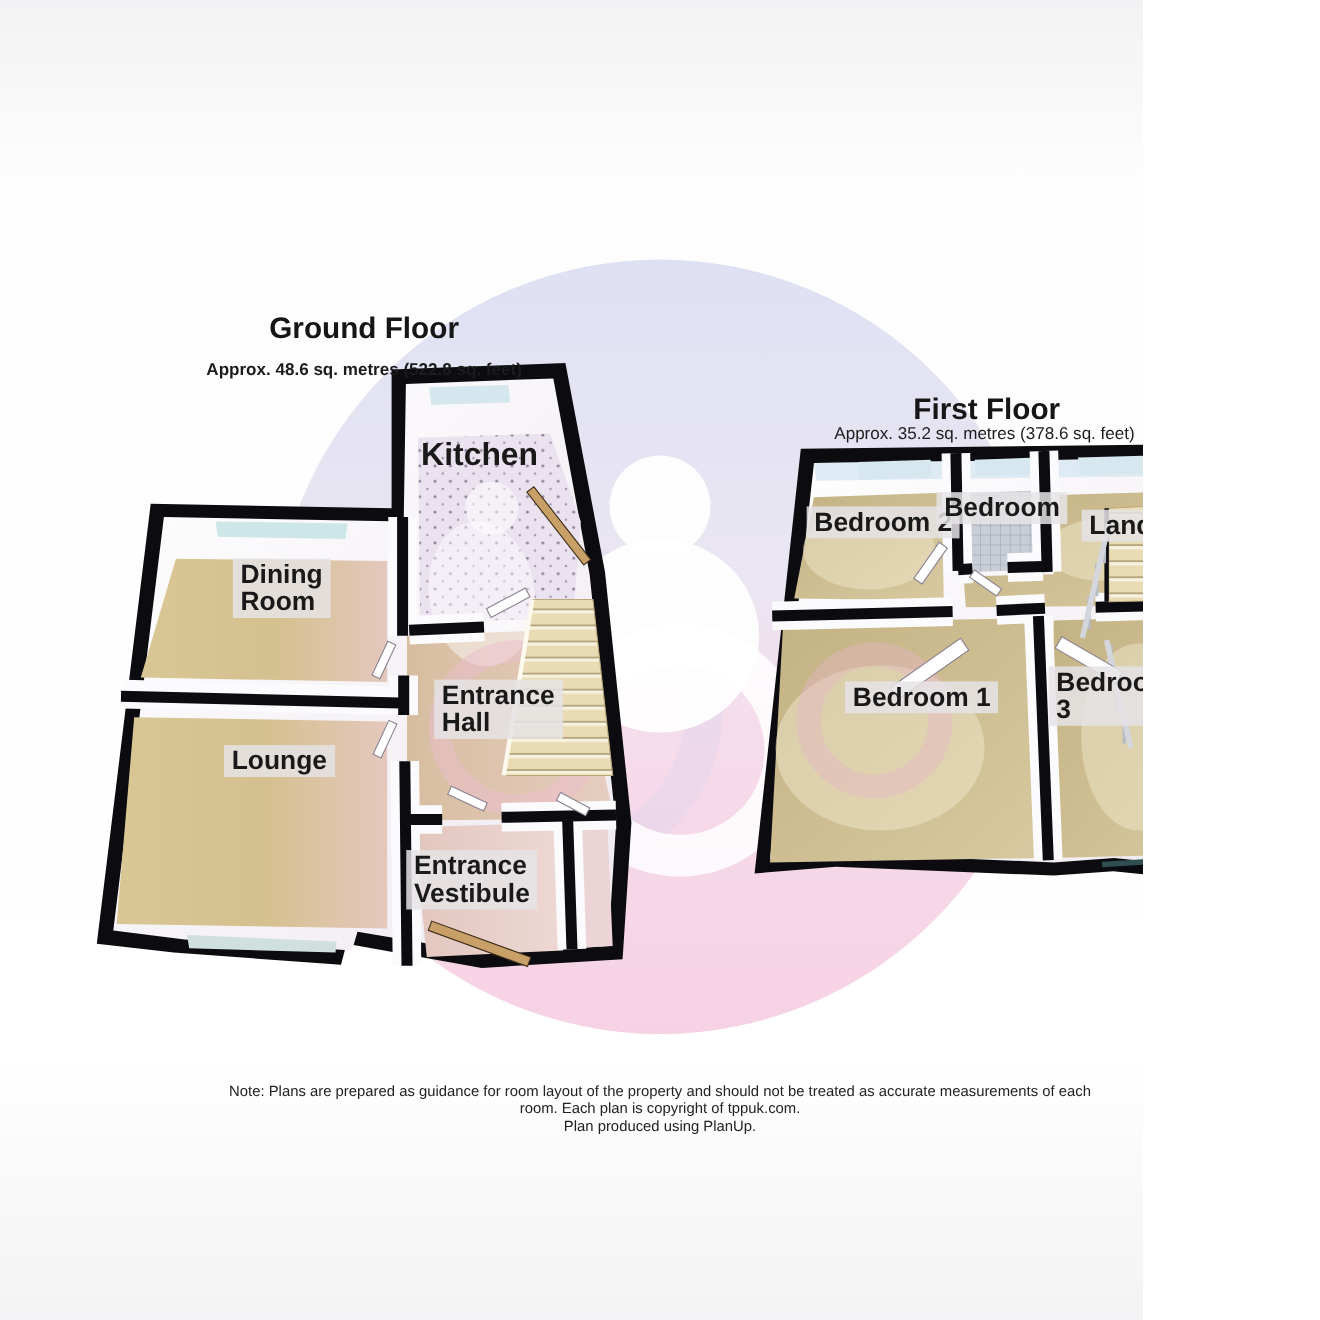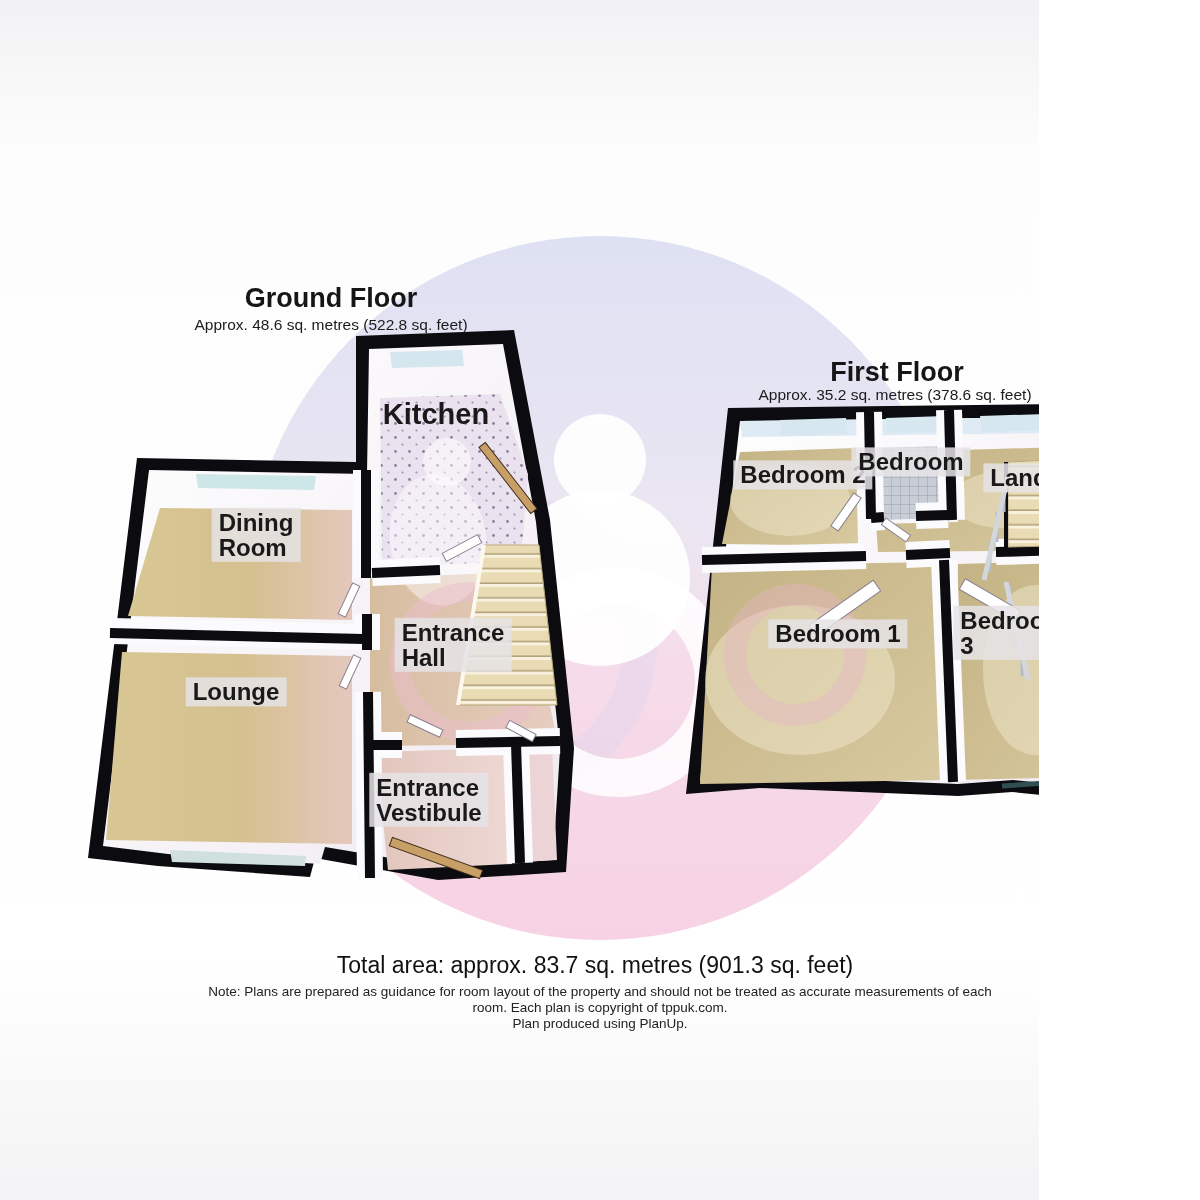--- a/index.html
+++ b/index.html
@@ -194,38 +194,37 @@
     <g>
       <rect x="-20" y="-4.5" width="40" height="9" transform="translate(846 512) rotate(-55)" fill="#ffffff" stroke="#8a8090" stroke-width="1"></rect>
       <rect x="-15" y="-4" width="30" height="8" transform="translate(896 530) rotate(35)" fill="#ffffff" stroke="#8a8090" stroke-width="1"></rect>
       <rect x="-39" y="-6.5" width="78" height="13" transform="translate(845 608) rotate(-35)" fill="#ffffff" stroke="#8a8090" stroke-width="1"></rect>
       <rect x="-32" y="-6" width="64" height="12" transform="translate(990 600) rotate(30)" fill="#ffffff" stroke="#8a8090" stroke-width="1"></rect>
     </g>
   </g>
 </svg>
 
   <div class="abs floor-title" style="left:331px;top:283px;">Ground Floor</div>
-  <div class="abs floor-sub" style="left:331px;top:316px;">Approx. 48.6 sq. metres (522.8 sq. feet)</div>
+  <div class="abs floor-sub" style="left:331px;top:328px;font-weight:bold;">Approx. 48.6 sq. metres (522.8 sq. feet)</div>
 
   <div class="abs floor-title" style="left:897px;top:357px;">First Floor</div>
   <div class="abs floor-sub" style="left:895px;top:386px;">Approx. 35.2 sq. metres (378.6 sq. feet)</div>
 
   <div class="room-chip no-chip" style="left:436px;top:414px;">Kitchen</div>
   <div class="room-chip" style="left:256px;top:535px;">Dining
 Room</div>
-  <div class="room-chip" style="left:236px;top:692px;">Lounge</div>
+  <div class="room-chip" style="left:254px;top:692px;">Lounge</div>
   <div class="room-chip" style="left:453px;top:645px;">Entrance
 Hall</div>
   <div class="room-chip" style="left:429px;top:800px;">Entrance
 Vestibule</div>
 
   <div class="room-chip" style="left:803px;top:475px;">Bedroom 2</div>
   <div class="room-chip" style="left:911px;top:462px;">Bedroom</div>
   <div class="room-chip" style="left:1005px;top:478px;margin-left:32px;">Landing</div>
   <div class="room-chip" style="left:838px;top:634px;">Bedroom 1</div>
   <div class="room-chip" style="left:1013px;top:633px;">Bedroom 3</div>
 
-  <div class="abs total-area" style="left:595px;top:952px;">Total area: approx. 83.7 sq. metres (901.3 sq. feet)</div>
   <div class="abs note-line" style="left:600px;top:984px;">Note: Plans are prepared as guidance for room layout of the property and should not be treated as accurate measurements of each</div>
   <div class="abs note-line" style="left:600px;top:1000px;">room. Each plan is copyright of tppuk.com.</div>
   <div class="abs note-line" style="left:600px;top:1016px;">Plan produced using PlanUp.</div>
 
 </div>
 
 </body></html>

